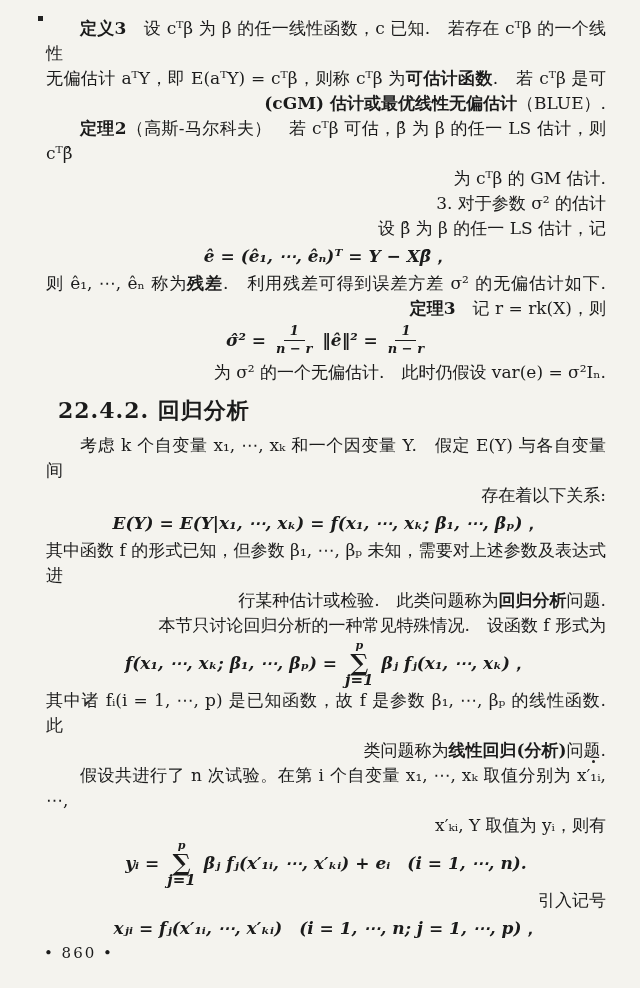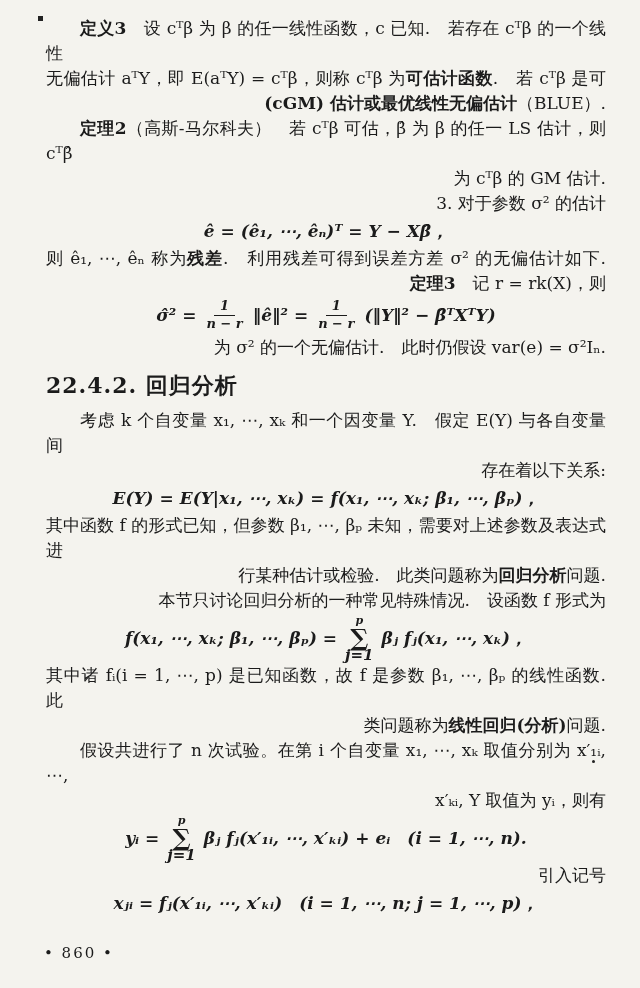--- a/index.html
+++ b/index.html
@@ -13,21 +13,21 @@
     box-sizing:border-box;
     padding:16px 34px 0 46px;
     overflow:hidden;
   }
   .ln{line-height:25px;min-height:25px;text-align:right;}
   .j{text-align:justify;text-align-last:justify;}
   .ind{text-indent:2em;}
   .b{font-weight:bold;}
   .heading{
     font-size:22px;font-weight:bold;line-height:30px;
-    margin:10px 0 8px 0;letter-spacing:1px;
+    margin:10px 0 8px 12px;letter-spacing:1px;
   }
   .fml{
     display:flex;justify-content:center;align-items:center;
     gap:8px;font-style:italic;font-weight:600;
     padding:2px 0;line-height:22px;
   }
   .fml-simple{min-height:26px;}
   .frac{
     display:inline-flex;flex-direction:column;align-items:center;
     font-size:13px;line-height:1.3;
@@ -58,40 +58,40 @@
   <div class="speck speck2"></div>
 
   <div class="ln j ind"><span class="b">定义3</span><span>　设 cᵀβ 为 β 的任一线性函数，c 已知.　若存在 cᵀβ 的一个线性</span></div>
   <div class="ln j"><span>无偏估计 aᵀY，即 E(aᵀY) = cᵀβ，则称 cᵀβ 为</span><span class="b">可估计函数</span><span>.　若 cᵀβ 是可</span></div>
   <div class="ln"><span class="b">(cGM) 估计或最优线性无偏估计</span><span>（BLUE）.</span></div>
 
   <div class="ln j ind"><span class="b">定理2</span><span>（高斯-马尔科夫）　若 cᵀβ 可估，β̂ 为 β 的任一 LS 估计，则 cᵀβ̂</span></div>
   <div class="ln">为 cᵀβ 的 GM 估计.</div>
 
   <div class="ln ind">3. 对于参数 σ² 的估计</div>
+  <div class="ln ind">设 β̂ 为 β 的任一 LS 估计，记</div>
 
   <div class="fml fml-simple">
       <span>ê = (ê₁, ⋯, êₙ)ᵀ = Y − Xβ̂，</span>
     </div>
 
   <div class="ln j"><span>则 ê₁, ⋯, êₙ 称为</span><span class="b">残差</span><span>.　利用残差可得到误差方差 σ² 的无偏估计如下.</span></div>
   <div class="ln ind"><span class="b">定理3</span><span>　记 r = rk(X)，则</span></div>
 
   <div class="fml">
     <span>σ̂² =</span>
     <span class="frac">
         <span class="fnum">1</span>
         <span class="fden">n − r</span>
       </span>
     <span>‖ê‖² =</span>
     <span class="frac">
         <span class="fnum">1</span>
         <span class="fden">n − r</span>
       </span>
-    <span>(‖Y‖² − β̂ᵀXᵀY)</span>
   </div>
 
   <div class="ln">为 σ² 的一个无偏估计.　此时仍假设 var(e) = σ²Iₙ.</div>
 
   <div class="heading">22.4.2. 回归分析</div>
 
   <div class="ln j ind">考虑 k 个自变量 x₁, ⋯, xₖ 和一个因变量 Y.　假定 E(Y) 与各自变量间</div>
   <div class="ln">存在着以下关系:</div>
 
   <div class="fml fml-simple">

